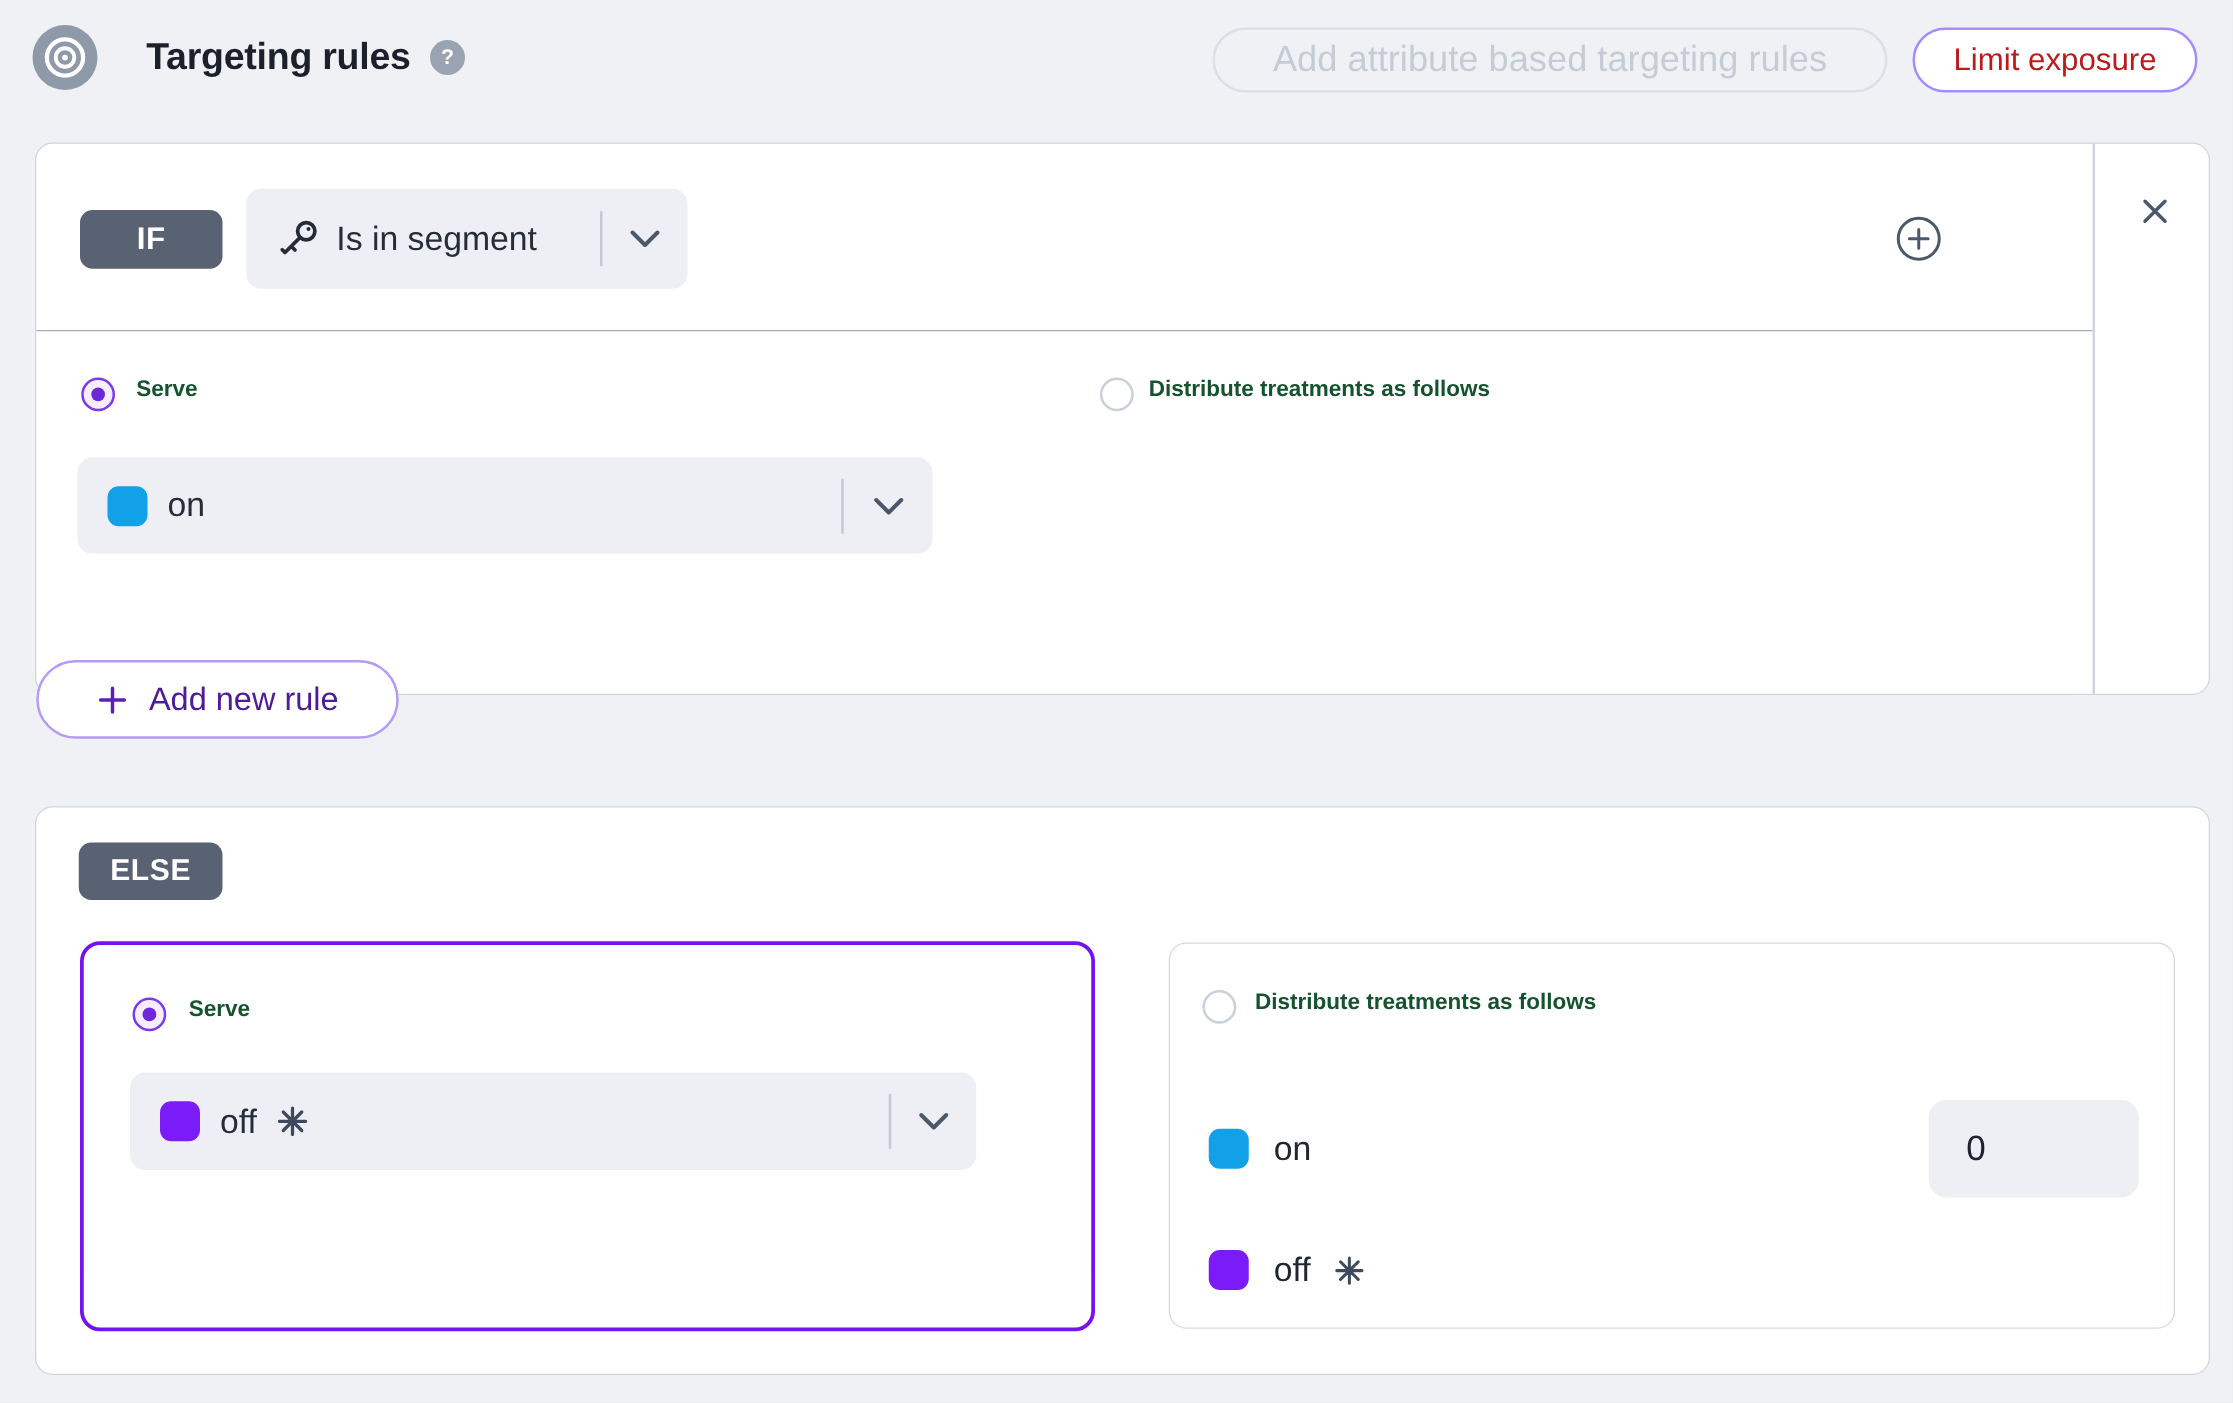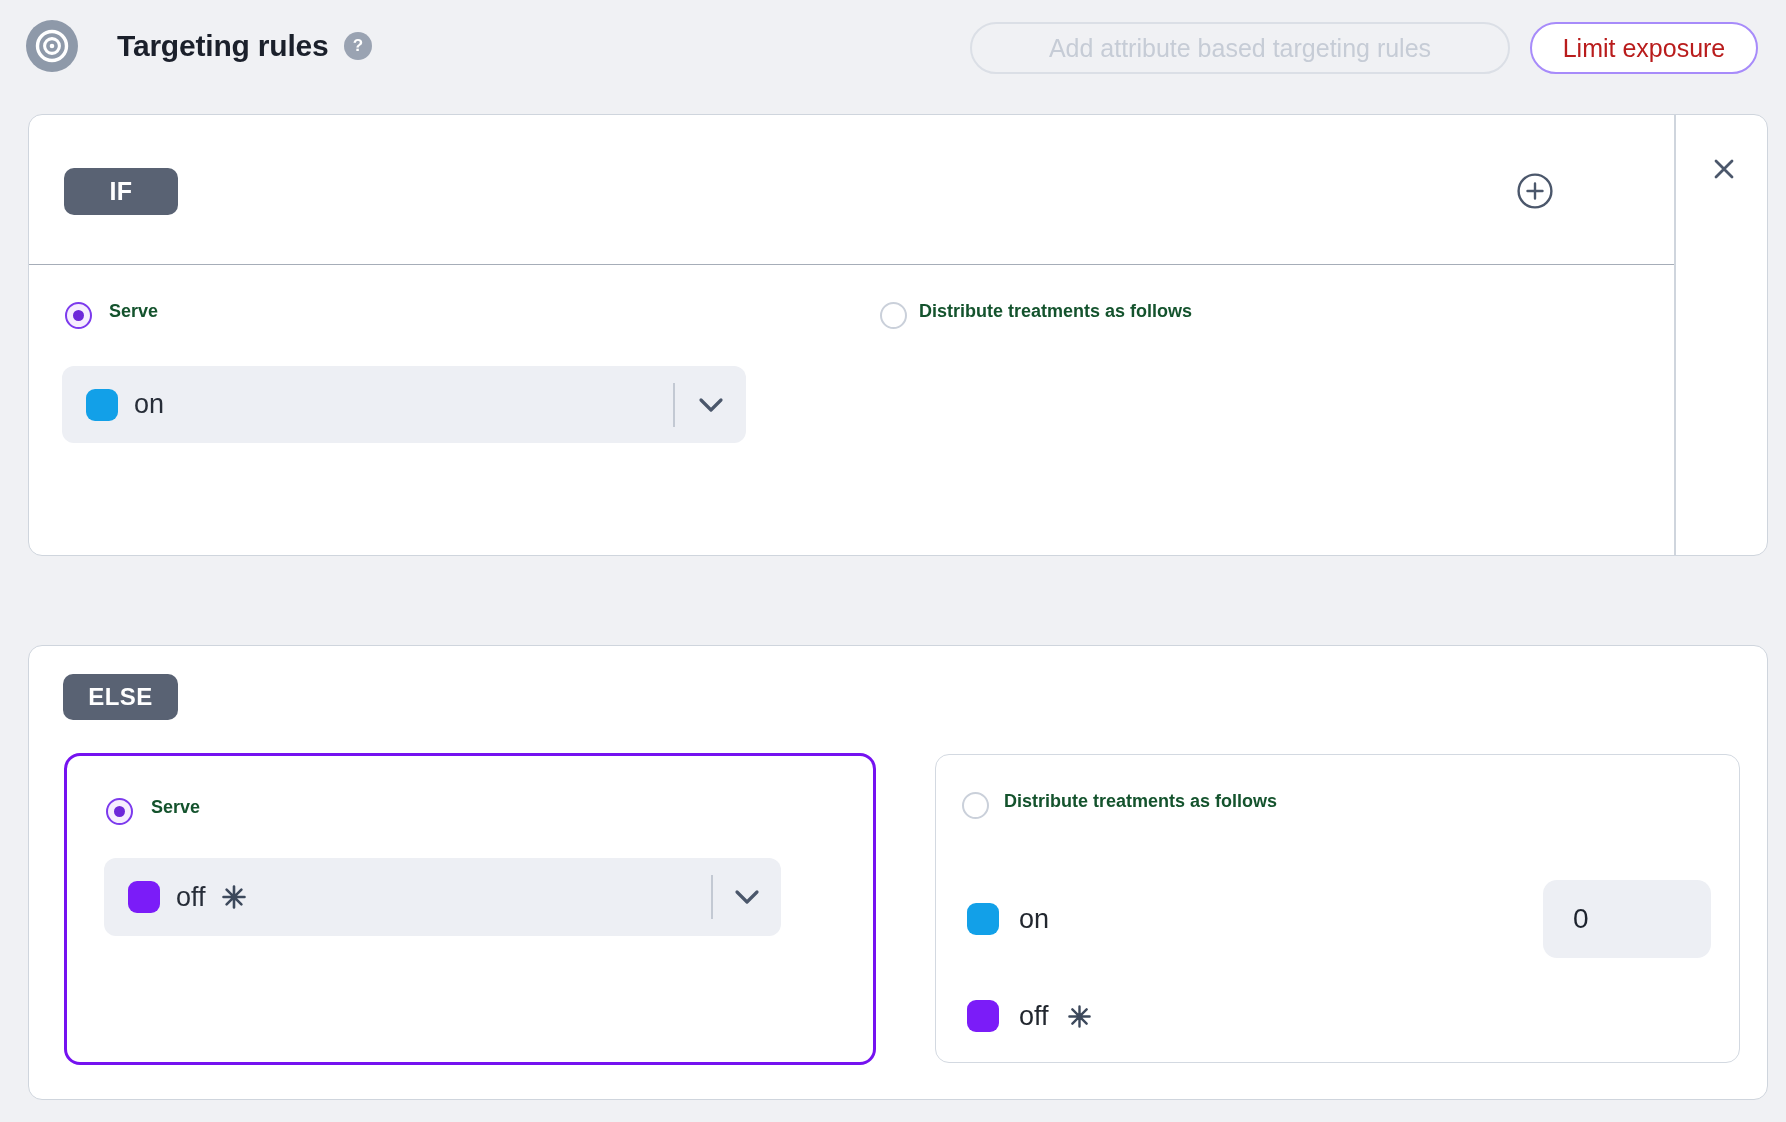--- a/index.html
+++ b/index.html
@@ -6,21 +6,21 @@
   html,body { background:#e9eaee; }
   body { font-family:"Liberation Sans", sans-serif; }
   .page { position:relative; width:1786px; height:1122px; background:#f0f1f4; overflow:hidden; }
   .abs { position:absolute; }
 
   
   .title { font-size:30px; font-weight:700; color:#1b202b; letter-spacing:-0.2px; }
   .help-badge { width:28px; height:28px; border-radius:50%; background:#9aa3b2; color:#fff;
     font-size:17px; font-weight:700; display:flex; align-items:center; justify-content:center; }
   .pill { height:52px; border-radius:26px; display:flex; align-items:center; justify-content:center;
-    font-size:25px; cursor:pointer; }
+    font-size:29px; cursor:pointer; }
   .pill-disabled { border:2px solid #dbdfe6; color:#c6ccd6; background:transparent; }
   .pill-primary { border:2px solid #a78bfa; color:#b91c1c; background:#ffffff; font-weight:500; font-size:25px; }
 
   
   .card { position:absolute; background:#fff; border:1.5px solid #cfd5dd; border-radius:14px; }
   .badge { position:absolute; background:#596273; color:#fff; font-weight:700; font-size:25px;
     letter-spacing:0.5px; border-radius:10px; display:flex; align-items:center; justify-content:center; }
 
   
   .select { position:absolute; background:#edeff4; border-radius:12px; display:flex; align-items:center; cursor:pointer; }
@@ -75,20 +75,37 @@
     <div class="abs" style="left:1645px; top:0; width:1.5px; height:100%; background:#cfd5dd;"></div>
 
     <div class="abs icon-btn" style="left:1681px; top:40px; width:28px; height:28px;">
       <svg width="26" height="26" viewBox="0 0 26 26">
           <path d="M5 5 L21 21 M21 5 L5 21" stroke="#4b576b" stroke-width="2.8" stroke-linecap="round"></path>
         </svg>
     </div>
 
     <div class="badge" style="left:35px; top:53px; width:114px; height:47px;">IF</div>
 
+    <div class="select" style="left:168px; top:36px; width:353px; height:80px; padding-left:24px;">
+      <span class="icon-btn">
+        <svg width="35" height="35" viewBox="0 0 35 35" fill="none">
+          <circle cx="24" cy="11" r="6.9" stroke="#262c36" stroke-width="3"></circle>
+          <circle cx="25.8" cy="9.2" r="1.6" fill="#262c36"></circle>
+          <path d="M19 16 L7 28 M7 28 L4.8 25.8 M12 23 L15 26" stroke="#262c36" stroke-width="3" stroke-linecap="round" stroke-linejoin="round"></path>
+        </svg>
+      </span>
+      <span class="field-text" style="margin-left:13px;">Is in segment</span>
+      <span class="spacer"></span>
+      <span class="sel-divider"></span>
+      <span class="chev-wrap" style="width:68px;">
+        <svg width="26" height="16" viewBox="0 0 26 16">
+            <path d="M3 3 L13 13 L23 3" fill="none" stroke="#4b576b" stroke-width="3.2" stroke-linecap="round" stroke-linejoin="round"></path>
+          </svg>
+      </span>
+    </div>
 
 
     <div class="abs icon-btn" style="left:1487px; top:57px; width:38px; height:38px;">
       <svg width="38" height="38" viewBox="0 0 38 38">
         <circle cx="19" cy="19" r="16.4" fill="none" stroke="#4b576b" stroke-width="2.4"></circle>
         <path d="M19 11.5 V26.5 M11.5 19 H26.5" stroke="#4b576b" stroke-width="2.4" stroke-linecap="round"></path>
       </svg>
     </div>
 
     <div class="abs" style="left:0; top:148.5px; width:1645px; height:1.5px; background:#a6adb8;"></div>
@@ -105,20 +122,28 @@
       <span class="spacer"></span>
       <span class="sel-divider"></span>
       <span class="chev-wrap" style="width:71px;">
         <svg width="26" height="16" viewBox="0 0 26 16">
             <path d="M3 3 L13 13 L23 3" fill="none" stroke="#4b576b" stroke-width="3.2" stroke-linecap="round" stroke-linejoin="round"></path>
           </svg>
       </span>
     </div>
   </div>
 
+  <div class="add-rule" style="left:29px; top:528px; width:290px; height:63px;">
+    <span class="icon-btn">
+      <svg width="26" height="26" viewBox="0 0 26 26">
+          <path d="M13 3.5 V22.5 M3.5 13 H22.5" stroke="#5b21b6" stroke-width="2.8" stroke-linecap="round"></path>
+        </svg>
+    </span>
+    <span class="add-rule-label">Add new rule</span>
+  </div>
 
   <div class="card" style="left:28px; top:645px; width:1740px; height:455px;">
 
     <div class="badge" style="left:34px; top:28px; width:115px; height:46px; font-size:24px;">ELSE</div>
 
     <div class="serve-box" style="left:35px; top:107px; width:812px; height:312px;">
       <div class="abs radio radio-sel" style="left:39px; top:42px;"></div>
       <div class="abs opt-label" style="left:84px; top:41px;">Serve</div>
 
       <div class="select" style="left:37px; top:102px; width:677px; height:78px; padding-left:24px;">

